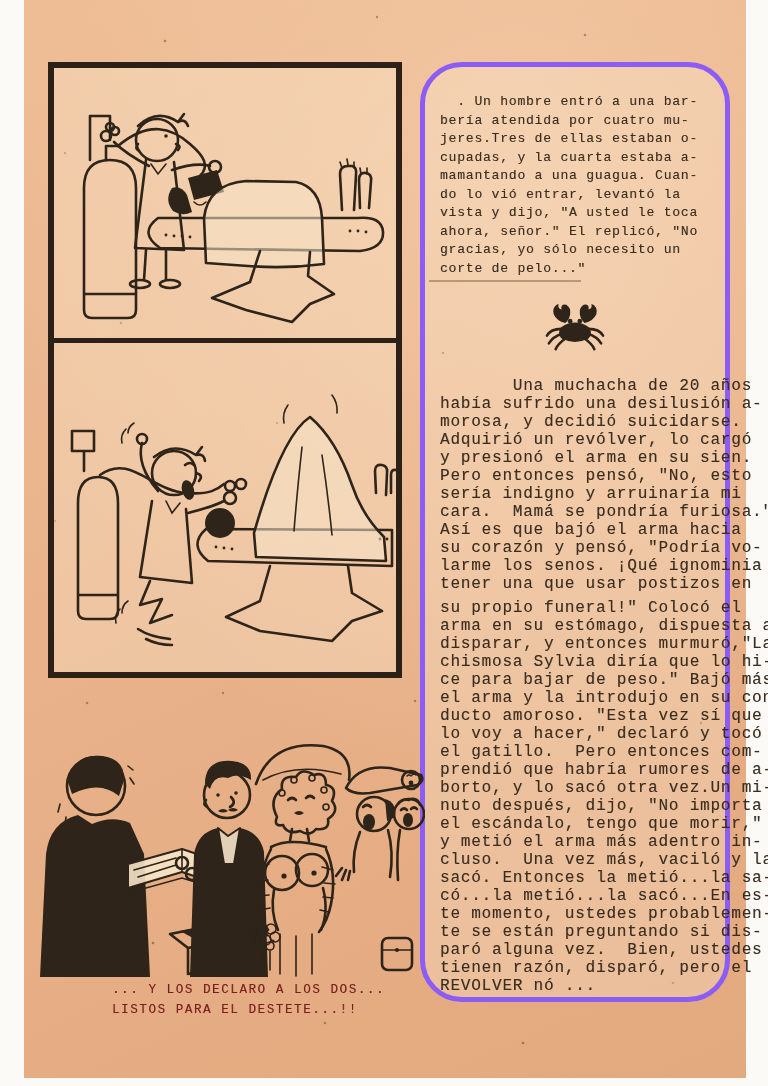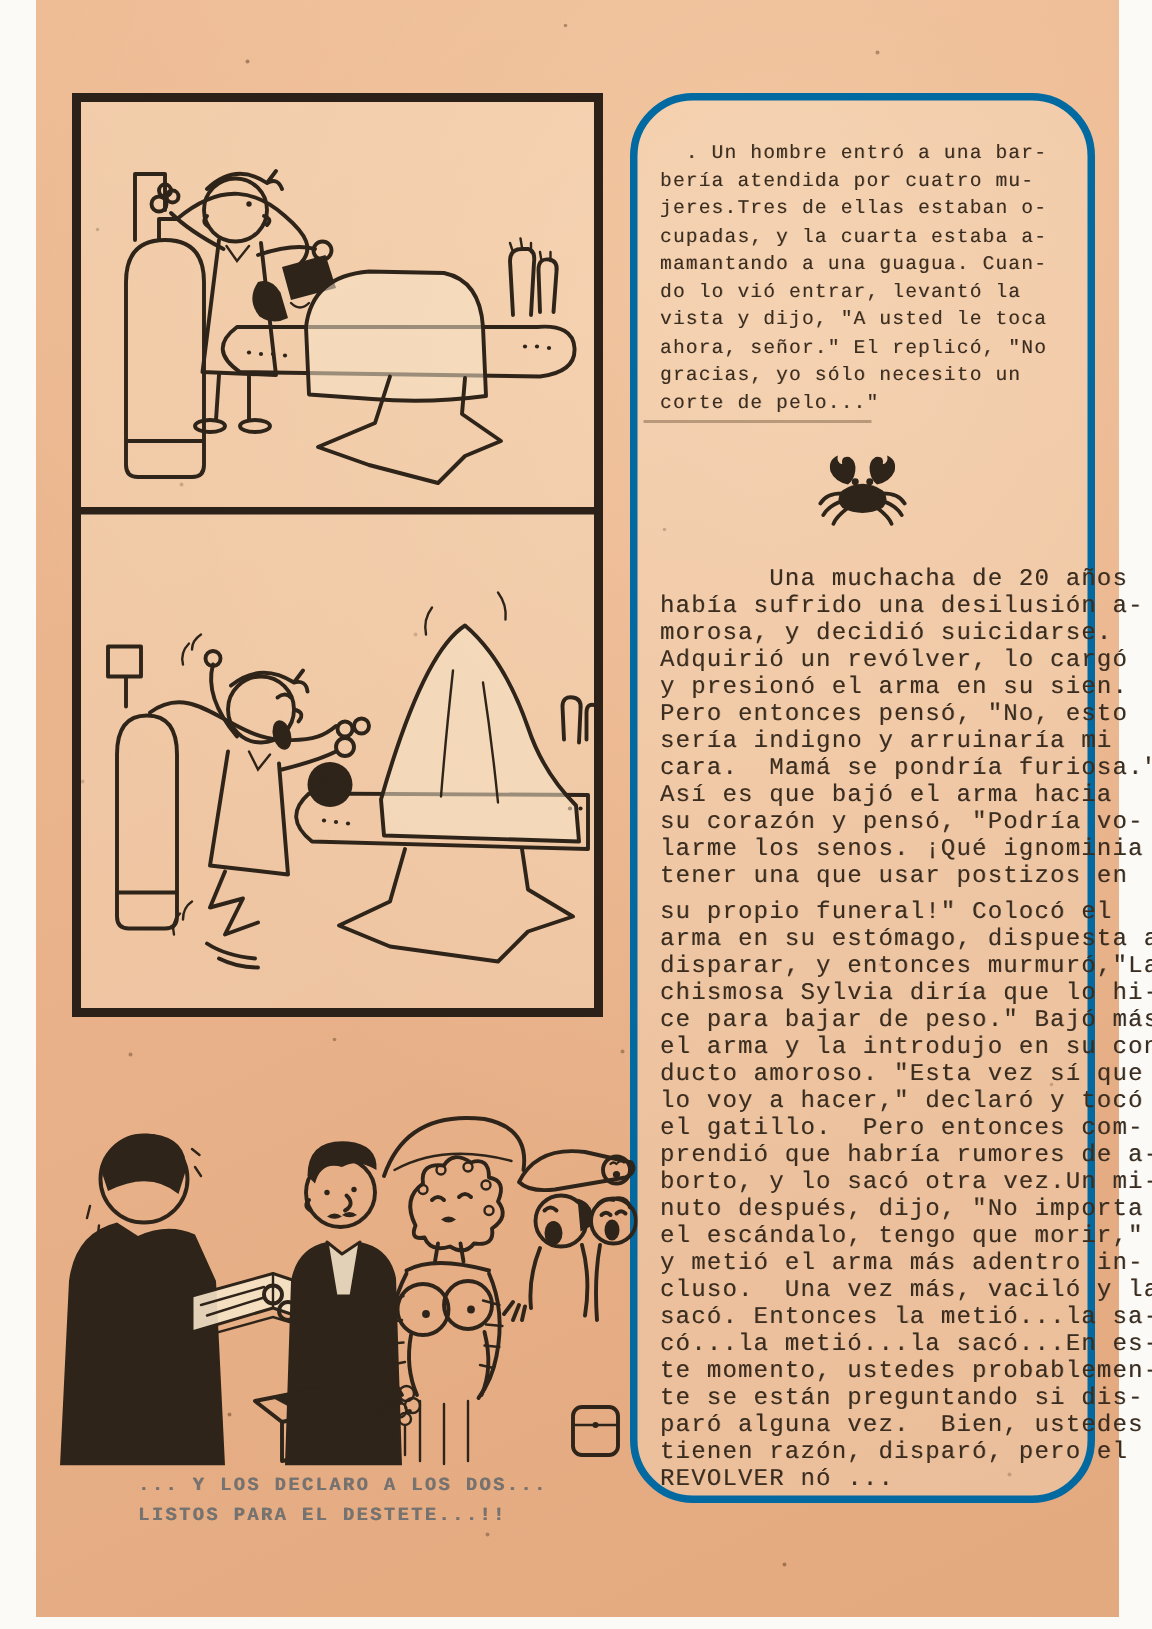--- a/index.html
+++ b/index.html
@@ -31,40 +31,40 @@
   }
   .cartoon-frame{
     position:absolute;left:48px;top:62px;width:354px;height:616px;
     border:6px solid #2b2118;box-sizing:border-box;
     background:rgba(252,238,214,.32);
   }
   .cartoon-panel{display:block;}
   .panel-divider{height:5px;background:#2b2118;}
   .joke-panel{
     position:absolute;left:420px;top:62px;width:310px;height:940px;
-    border:5px solid #0369a1;border-radius:42px;box-sizing:border-box;
+    border:5px solid #8b5cf6;border-radius:42px;box-sizing:border-box;
     background:rgba(252,238,214,.30);
   }
   .typewriter{
     position:absolute;white-space:pre;
     color:#3a2d20;font-size:16px;line-height:18px;letter-spacing:0.8px;
     text-shadow:0.4px 0.3px 0 rgba(58,45,32,.35);
   }
   .joke1{top:26px;left:15px;font-size:13px;line-height:18.5px;}
   .joke2a{top:310px;left:15px;}
   .joke2b{top:532px;left:15px;}
   .rule1{
     position:absolute;top:213px;left:4px;width:152px;height:2px;
     background:rgba(90,62,38,.38);
   }
   .crab-wrap{position:absolute;top:232px;left:50%;transform:translateX(-50%);}
   .wedding{position:absolute;left:30px;top:722px;}
   .caption{
-    position:absolute;left:92px;top:980px;white-space:pre;
-    color:#737373;font-size:12.5px;font-weight:bold;line-height:20px;letter-spacing:1.6px;
+    position:absolute;left:112px;top:980px;white-space:pre;
+    color:#7f1d1d;font-size:12.5px;font-weight:normal;line-height:20px;letter-spacing:1.6px;
     text-shadow:0.4px 0.3px 0 rgba(52,42,30,.4);
   }
   svg .ln{stroke:#2e2419;stroke-width:2.6;fill:none;stroke-linecap:round;stroke-linejoin:round;}
   svg .lnthin{stroke:#2e2419;stroke-width:1.6;fill:none;stroke-linecap:round;}
   svg .ink{fill:#2e2419;stroke:none;}
   svg .cloth{fill:rgba(246,228,200,.55);stroke:#2e2419;stroke-width:2.6;stroke-linejoin:round;}
   svg .shirt{fill:rgba(246,228,200,.9);stroke:#2e2419;stroke-width:2;stroke-linejoin:round;}
 </style>
 </head>
 <body>

